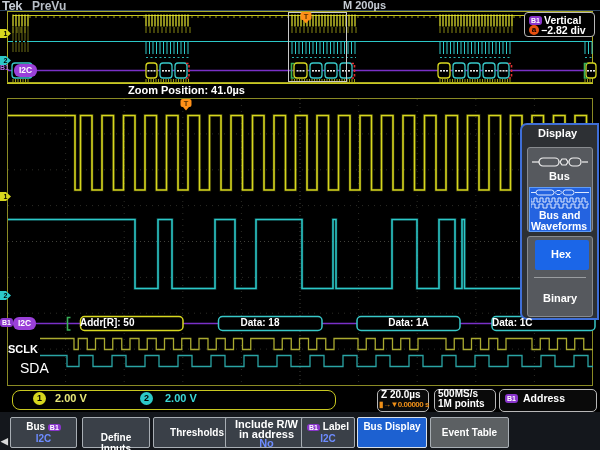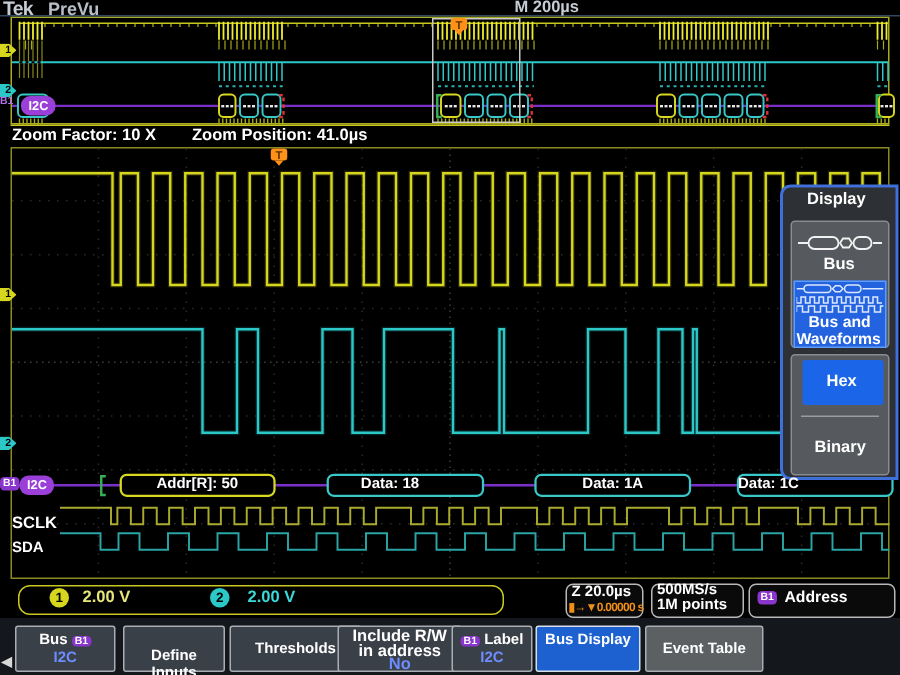--- a/index.html
+++ b/index.html
@@ -180,22 +180,27 @@
 <div style="position:absolute;left:0;top:10px;width:600px;height:1px;background:#31475f"></div>
 <div class="t" style="left:2px;top:-2px;font-size:13px;color:#c6ccd4;letter-spacing:-0.5px">Tek</div>
 <div class="t" style="left:32px;top:-1px;font-size:12px;color:#b8bec6">PreVu</div>
 <div class="t" style="left:343px;top:-1px;font-size:11px;color:#c6ccd4">M 200µs</div>
 
 <div class="chm" style="left:0;top:29px;background:#d6d61e">1</div>
 <div class="chm" style="left:0;top:56px;background:#2cc8c8">2</div>
 <div class="t" style="left:0;top:64px;font-size:7px;color:#b070e8">B1</div>
 <div class="t" style="left:14px;top:64px;background:#9a40d8;color:#fff;font-size:8.5px;line-height:13px;padding:0 5px;border-radius:6px">I2C</div>
 
-
-<div class="t" style="left:8px;top:84px;font-size:11px;color:#fff">Zoom Factor: 10 X</div>
+<div class="box" style="left:524px;top:12px;width:69px;height:23px;background:#000">
+ <div class="badge" style="left:4px;top:3px">B1</div>
+ <div class="t" style="left:19px;top:1px;font-size:10.5px;color:#fff">Vertical</div>
+ <div class="t" style="left:4px;top:12px;width:10px;height:10px;background:#e85010;border-radius:50%;color:#000;font-size:8px;line-height:10px;text-align:center">a</div>
+ <div class="t" style="left:16px;top:11px;font-size:10.5px;color:#fff">−2.82 div</div>
+</div>
+
 <div class="t" style="left:128px;top:84px;font-size:11px;color:#fff">Zoom Position: 41.0µs</div>
 
 <div class="chm" style="left:0;top:192px;background:#d6d61e">1</div>
 <div class="chm" style="left:0;top:291px;background:#2cc8c8">2</div>
 <div class="badge" style="left:0;top:318px">B1</div>
 <div class="t" style="left:13px;top:317px;background:#9a40d8;color:#fff;font-size:8.5px;line-height:13px;padding:0 5px;border-radius:6px">I2C</div>
 
 <div style="position:absolute;left:520px;top:123px;width:79px;height:197px;background:#2d3034;
   border:2px solid #3f6fd8;border-radius:7px 0 0 7px;box-sizing:border-box"></div>
 <div class="t" style="left:538px;top:127px;font-size:11px;color:#fff">Display</div>
@@ -223,27 +228,27 @@
  </g>
     </svg>
 <div class="t" style="left:539px;top:209px;font-size:10.5px;color:#fff">Bus and</div>
 <div class="t" style="left:531px;top:220px;font-size:10.5px;color:#fff">Waveforms</div>
 <div style="position:absolute;left:527px;top:236px;width:66px;height:81px;background:#56595e;border:1px solid #888b8f;border-radius:3px;box-sizing:border-box"></div>
 <div style="position:absolute;left:535px;top:240px;width:54px;height:30px;background:#1b66e8;border-radius:2px"></div>
 <div class="t" style="left:551px;top:248px;font-size:11px;color:#fff">Hex</div>
 <div style="position:absolute;left:534px;top:277px;width:52px;height:1px;background:#9a9da0"></div>
 <div class="t" style="left:543px;top:292px;font-size:11px;color:#fff">Binary</div>
 
-<div class="t" style="left:80px;top:317px;width:103px;text-align:center;font-size:10px;color:#fff">Addr[R]: 50</div>
+<div class="t" style="left:80px;top:317px;width:103px;text-align:left;font-size:10px;color:#fff">Addr[R]: 50</div>
 <div class="t" style="left:218px;top:317px;width:84px;text-align:center;font-size:10px;color:#fff">Data: 18</div>
 <div class="t" style="left:357px;top:317px;width:103px;text-align:center;font-size:10px;color:#fff">Data: 1A</div>
 <div class="t" style="left:492px;top:317px;width:103px;text-align:left;font-size:10px;color:#fff">Data: 1C</div>
 
 <div class="t" style="left:8px;top:343px;font-size:11px;color:#fff;font-weight:bold">SCLK</div>
-<div class="t" style="left:8px;top:360px;font-size:10px;color:#fff;font-weight:bold">SDA</div>
+<div class="t" style="left:20px;top:360px;font-size:14px;color:#fff;font-weight:normal">SDA</div>
 
 <div class="box" style="left:12px;top:390px;width:322px;height:18px;border-color:#c8c820;border-radius:8px;background:#000"></div>
 <div class="t" style="left:33px;top:392px;width:13px;height:13px;background:#d6d61e;border-radius:50%;color:#000;font-size:9px;line-height:13px;text-align:center">1</div>
 <div class="t" style="left:55px;top:392px;font-size:11px;color:#e8e87a">2.00 V</div>
 <div class="t" style="left:140px;top:392px;width:13px;height:13px;background:#2cc8c8;border-radius:50%;color:#000;font-size:9px;line-height:13px;text-align:center">2</div>
 <div class="t" style="left:165px;top:392px;font-size:11px;color:#3cd8d8">2.00 V</div>
 <div class="box" style="left:377px;top:389px;width:50px;height:21px;border-radius:5px"></div>
 <div class="t" style="left:381px;top:389px;font-size:10px;color:#fff">Z 20.0µs</div>
 <div class="t" style="left:379px;top:400px;font-size:8px;color:#f09018;letter-spacing:-0.5px">▮→▼0.00000 s</div>
 <div class="box" style="left:434px;top:389px;width:60px;height:21px;border-radius:5px"></div>

